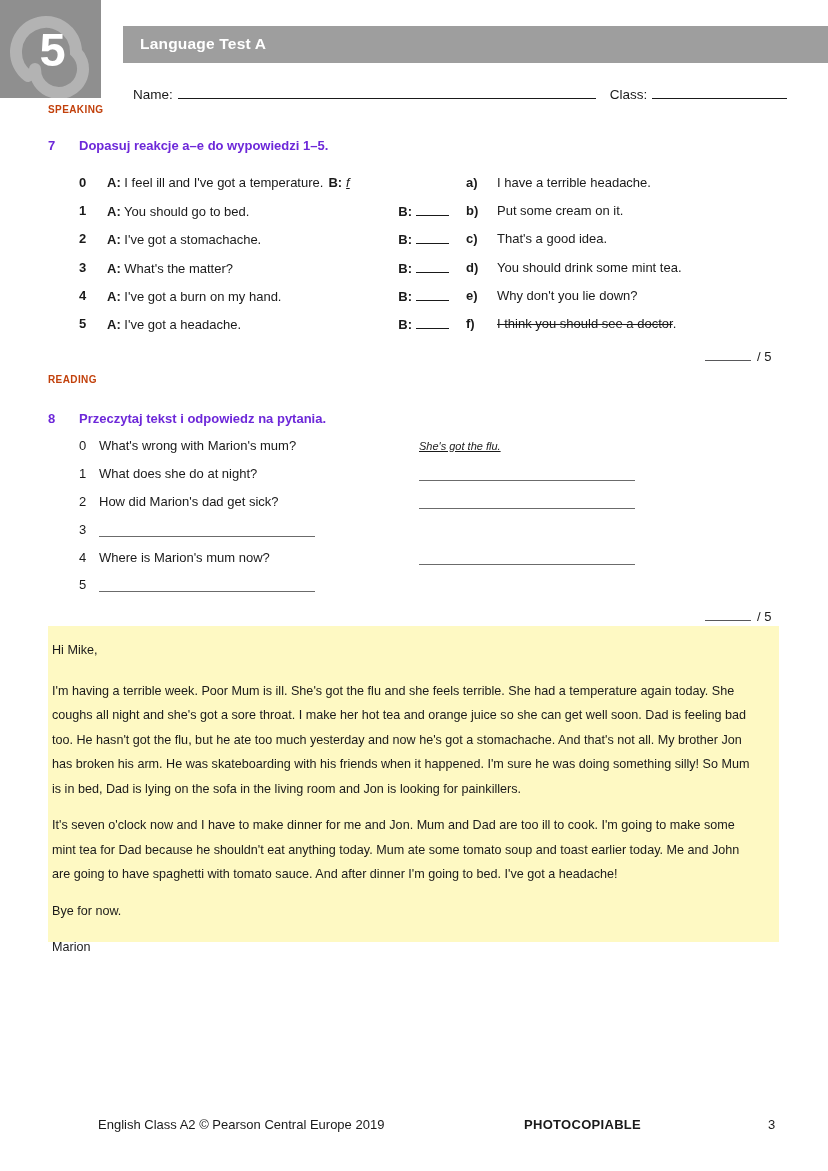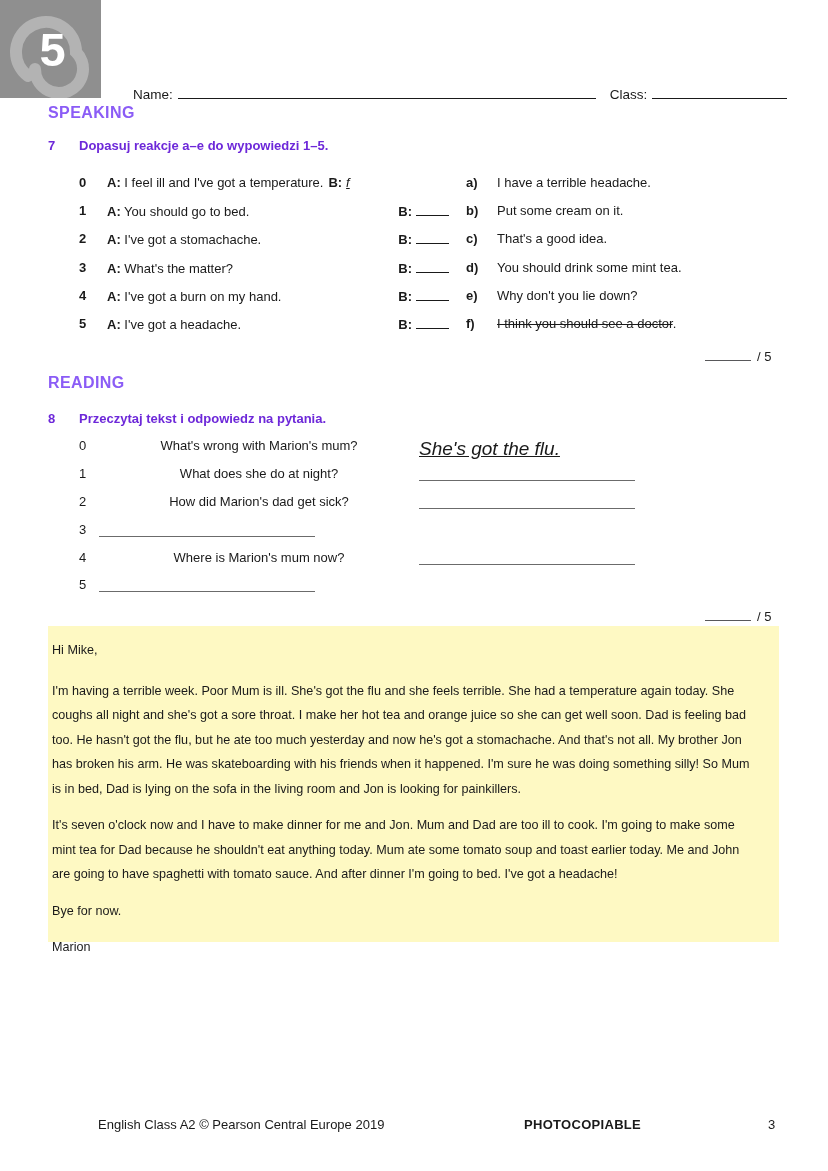--- a/index.html
+++ b/index.html
@@ -86,23 +86,23 @@
     display: inline-block;
   }
   #name-rule { flex: 0 0 418px; margin: 0 0 0 5px; }
   #class-label { margin-left: 14px; }
   #class-rule { flex: 0 0 135px; margin-left: 5px; }
 
   
   .section-heading {
     position: absolute;
     left: 48px;
-    font-size: 16px;
-    font-weight: bold;
-    color: #8b5cf6;
+    font-size: 10px;
+    font-weight: bold;
+    color: #c2410c;
     letter-spacing: 0.4px;
   }
   #speaking-heading { top: 104px; }
   #reading-heading { top: 374px; }
 
   
   .exercise-head {
     position: absolute;
     left: 48px;
     font-size: 13px;
@@ -215,30 +215,29 @@
     display: flex;
     align-items: flex-start;
     white-space: nowrap;
   }
   #ex8-list .q-num {
     width: 20px;
     flex: 0 0 20px;
   }
   #ex8-list .q-text {
     flex: 0 0 320px;
-    text-align: center;
   }
   #ex8-list .ans-slot {
     flex: 0 0 auto;
     width: 216px;
   }
   #ex8-list .ans-given {
     font-style: italic;
     text-decoration: underline;
-    font-size: 19px;
+    font-size: 11px;
   }
   #ex8-list .ans-line {
     display: block;
     width: 216px;
     border-bottom: 1.4px solid #6b6b6b;
     height: 14px;
   }
 
   
   #passage {
@@ -287,20 +286,23 @@
 
 <div id="header-area">
 
   <div id="unit-badge">
     <svg width="101" height="98" viewBox="0 0 101 98">
       <path d="M 28 76 A 30 30 0 1 1 76 52 A 24 24 0 1 1 35 69" fill="none" stroke="#b3b3b3" stroke-width="12" stroke-linecap="round"></path>
     </svg>
     <div class="badge-number">5</div>
   </div>
 
+  <div id="title-bar">
+    <div class="title-text">Language Test A</div>
+  </div>
 
 </div>
 
 <div id="name-class-row">
   <span class="field-label">Name:</span>
   <span id="name-rule" class="rule-line"></span>
   <span id="class-label" class="field-label">Class:</span>
   <span id="class-rule" class="rule-line"></span>
 </div>
 

